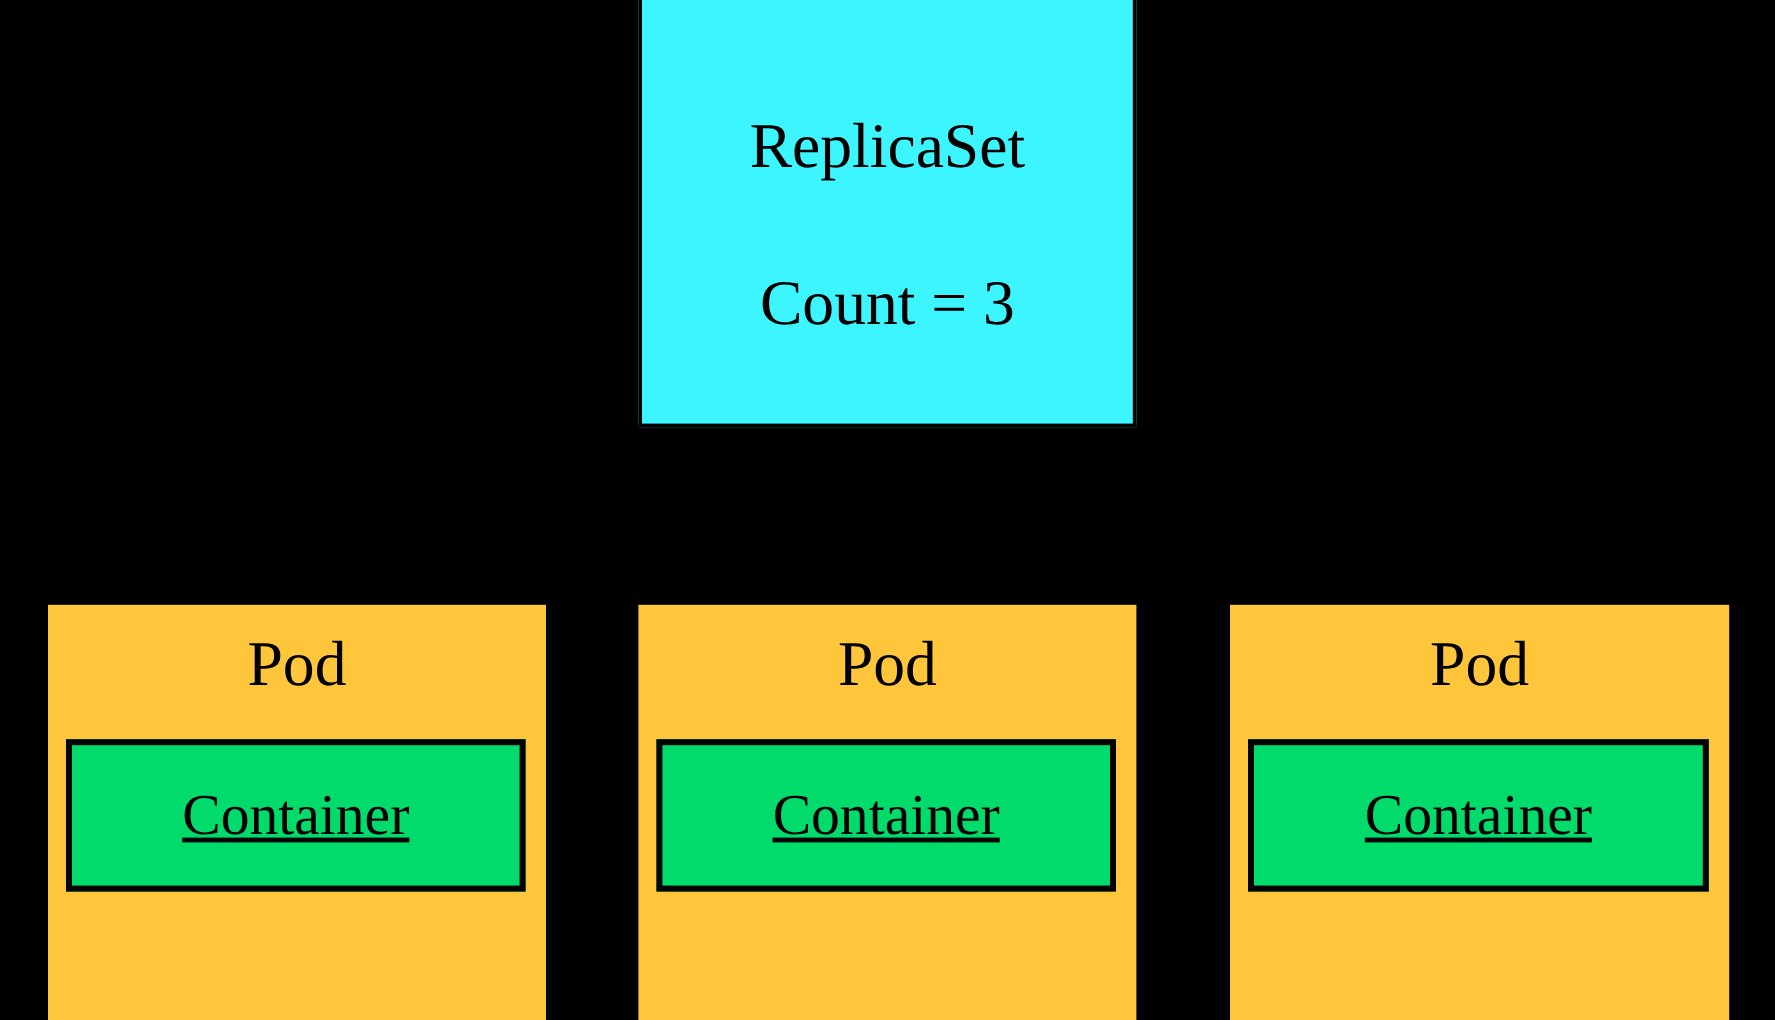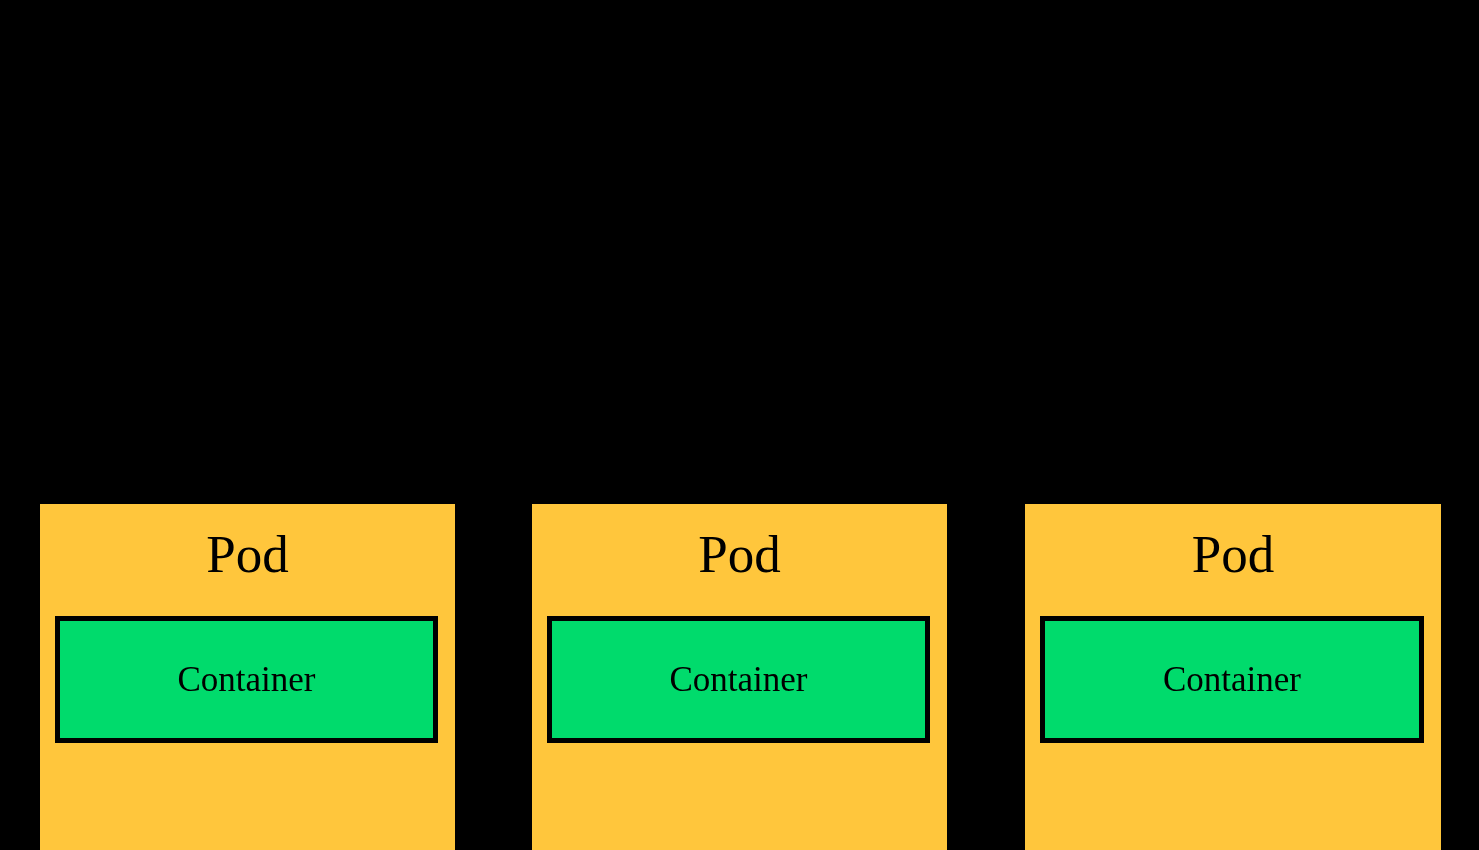--- a/index.html
+++ b/index.html
@@ -80,30 +80,35 @@
     height: 127px;
     background: #00DB6C;
     border: 5px solid #000000;
     box-sizing: border-box;
     display: flex;
     align-items: center;
     justify-content: center;
   }
   .container-title {
     color: #000000;
-    font-size: 35px;
+    font-size: 48px;
     line-height: 1;
     white-space: nowrap;
+    text-decoration: underline;
   }
 </style>
 </head>
 <body>
 
 <div id="canvas">
 
+  <div class="replicaset-node">
+    <div class="replicaset-title">ReplicaSet</div>
+    <div class="replicaset-count">Count = 3</div>
+  </div>
 
   <div class="pod-node pod-1">
     <div class="pod-title">Pod</div>
     <div class="container-node">
       <div class="container-title">Container</div>
     </div>
   </div>
 
   <div class="pod-node pod-2">
     <div class="pod-title">Pod</div>

